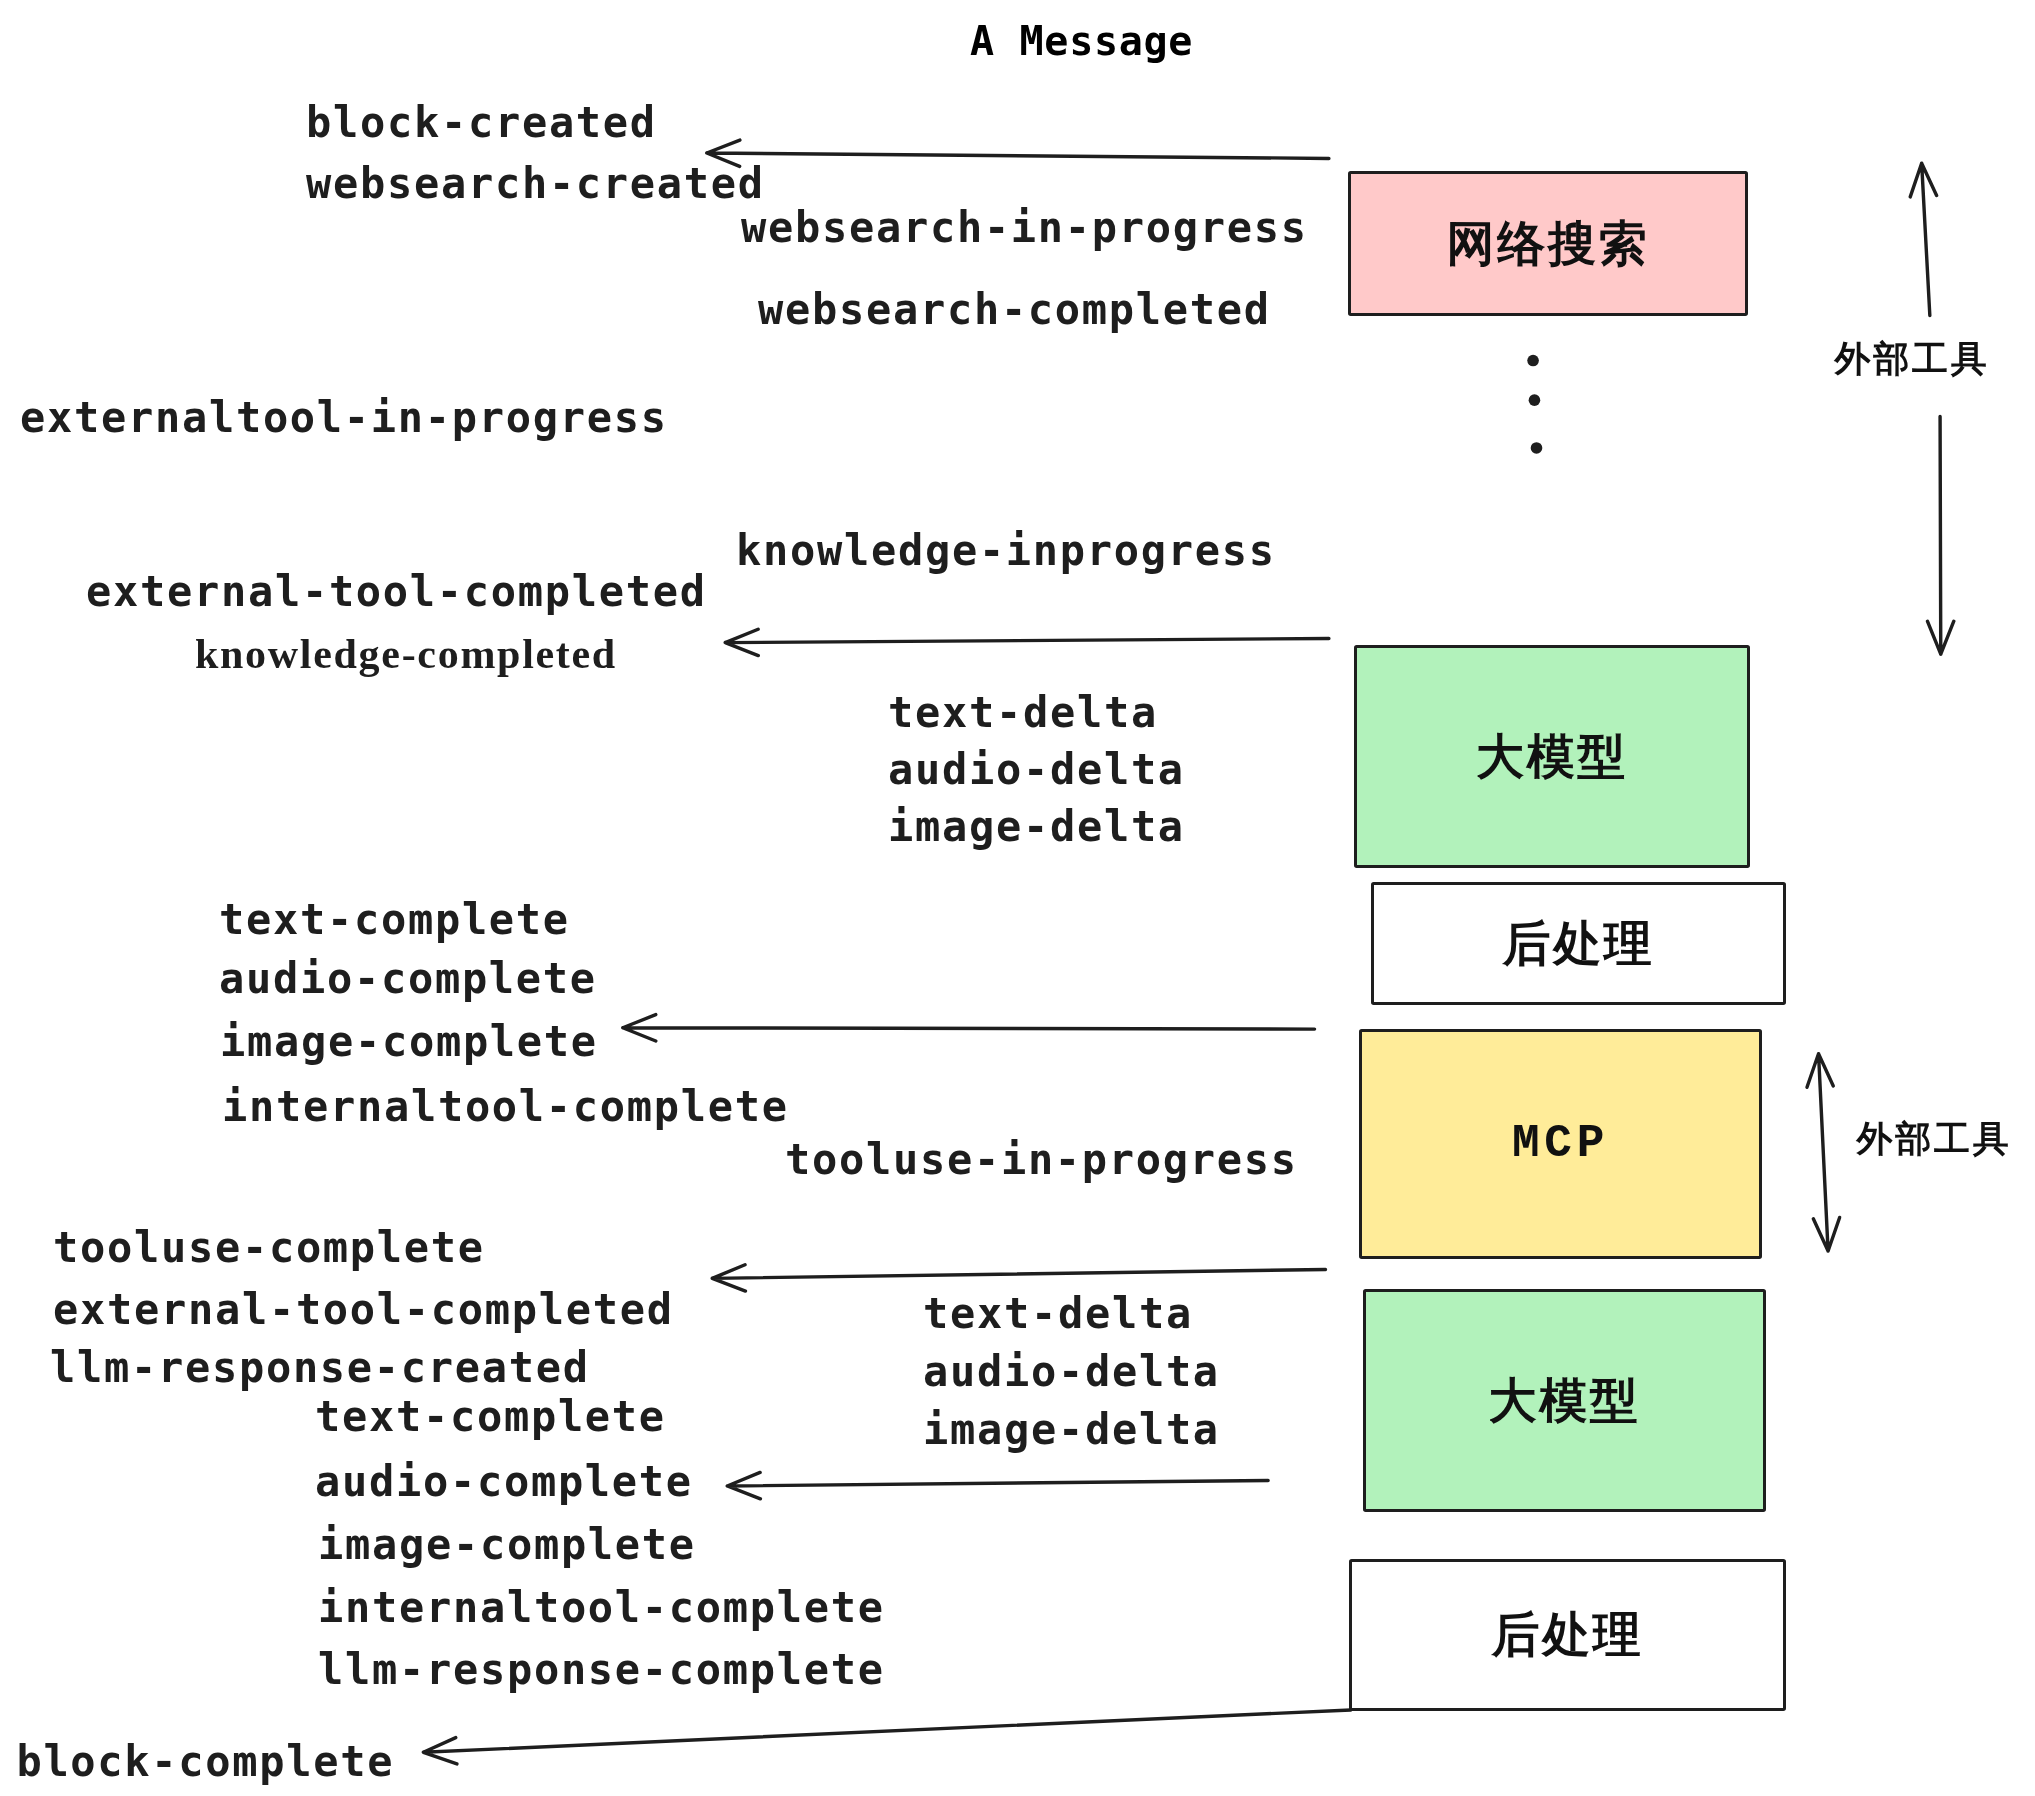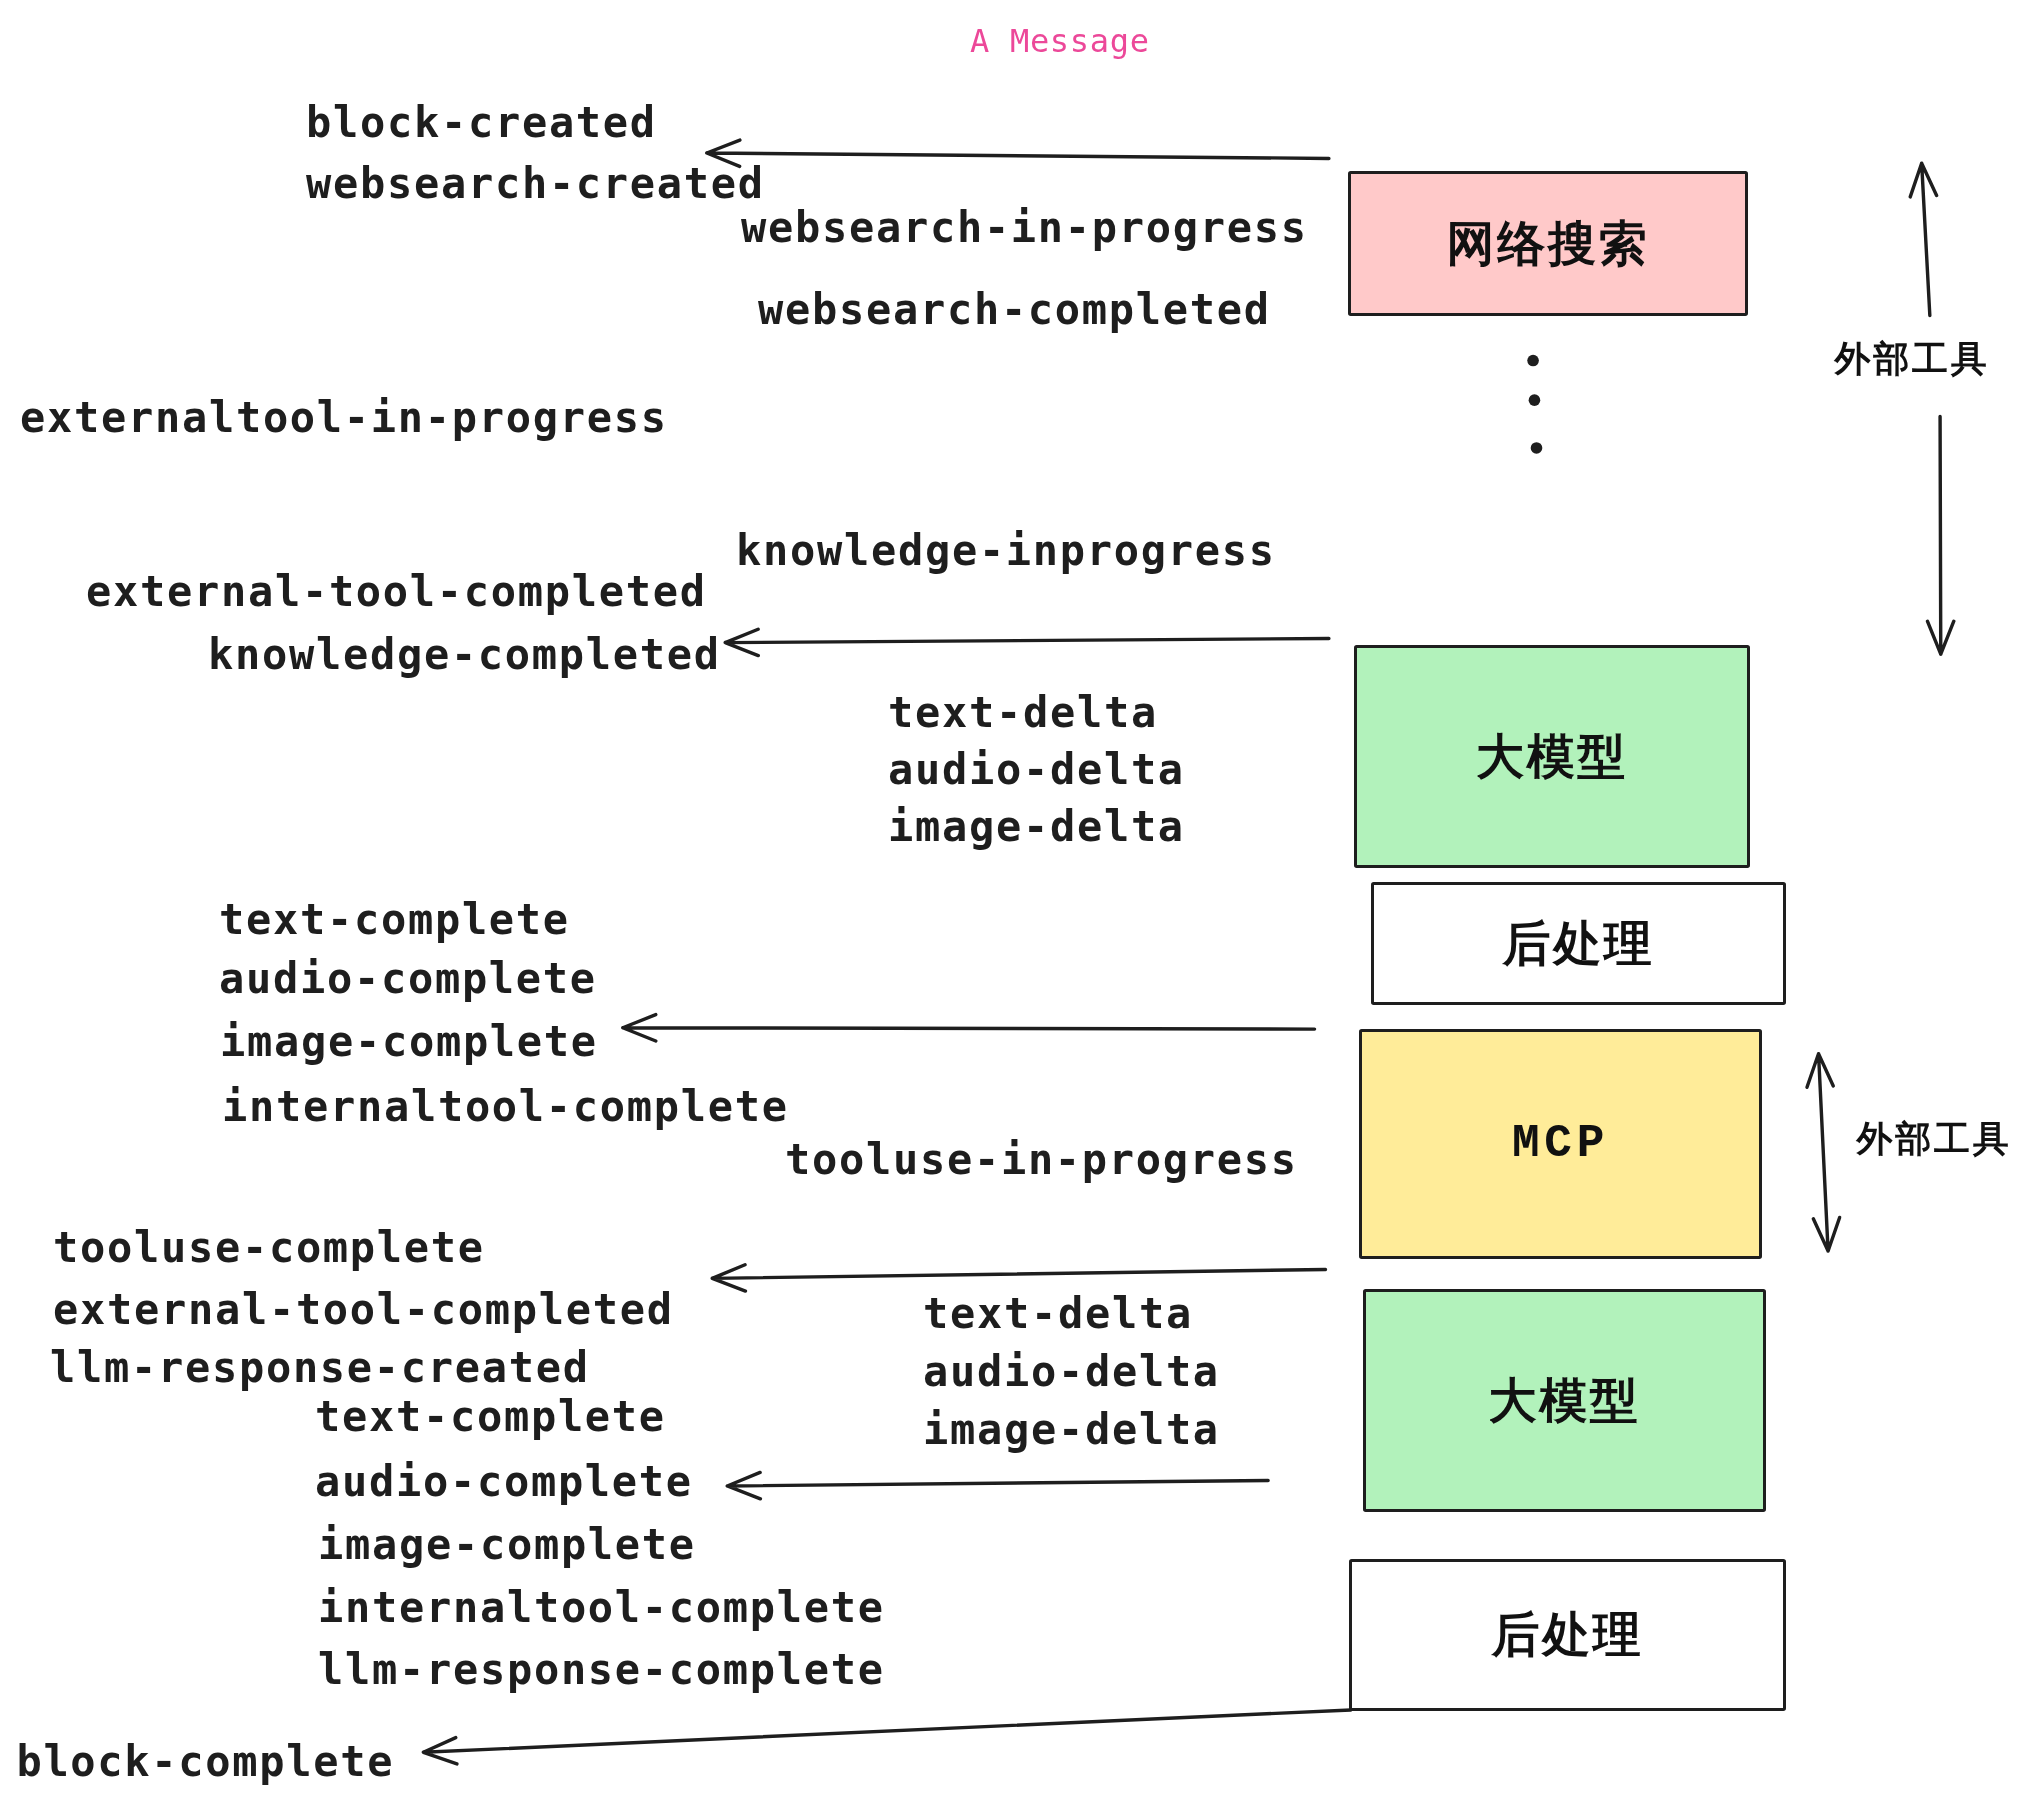--- a/index.html
+++ b/index.html
@@ -1,18 +1,18 @@
 <!DOCTYPE html>
 <html style="font-size:11px"><head>
 <meta charset="utf-8">
 <style>
   html,body{margin:0;padding:0;background:#ffffff;}
   body{width:2035px;height:1796px;position:relative;font-family:"DejaVu Sans Mono",monospace;}
   #canvas{position:absolute;left:0;top:0;width:2035px;height:1796px;overflow:hidden;background:#ffffff;}
-  .title{position:absolute;transform:translateY(-50%);font-size:32px;font-weight:normal;letter-spacing:0.7px;color:#ec4899;white-space:pre;}
+  .title{position:absolute;transform:translateY(-50%);font-size:40px;font-weight:bold;letter-spacing:0.7px;color:#000000;white-space:pre;}
   .event{position:absolute;transform:translateY(-50%);font-size:42px;font-weight:bold;letter-spacing:1.7px;color:#1e1e1e;white-space:pre;}
   .box{position:absolute;border:3.4px solid #1e1e1e;border-radius:2.7px;display:flex;align-items:center;justify-content:center;box-sizing:border-box;}
   .box .lbl{font-family:"Liberation Sans",sans-serif;font-size:48px;font-weight:bold;letter-spacing:2.7px;color:#111111;white-space:nowrap;}
   .box.mono .lbl{font-family:Liberation Mono, monospace;font-size:46px;letter-spacing:4.8px;}
   .side-label{position:absolute;transform:translate(-50%,-50%);font-family:"Liberation Sans",sans-serif;font-size:36px;font-weight:bold;letter-spacing:2.7px;color:#111111;white-space:nowrap;}
   svg.arrow-layer{position:absolute;left:0;top:0;}
 </style>
 </head>
 <body>
 
@@ -50,21 +50,21 @@
     <div class="box" style="left: 1349px; top: 1559px; width: 437px; height: 152px; background: rgb(255, 255, 255);">
     <span class="lbl">后处理</span>
   </div>
     <div class="event" style="left: 306px; top: 122px;">block-created</div>
     <div class="event" style="left: 306px; top: 183px;">websearch-created</div>
     <div class="event" style="left: 741px; top: 227px;">websearch-in-progress</div>
     <div class="event" style="left: 758px; top: 309px;">websearch-completed</div>
     <div class="event" style="left: 20px; top: 417px;">externaltool-in-progress</div>
     <div class="event" style="left: 736px; top: 550px;">knowledge-inprogress</div>
     <div class="event" style="left: 86px; top: 591px;">external-tool-completed</div>
-    <div class="event" style="left: 208px; top: 654px;">knowledge-completed</div>
+    <div class="event" style="left: 195px; top: 654px; font-family: Liberation Serif, serif;">knowledge-completed</div>
     <div class="event" style="left: 888px; top: 712px;">text-delta</div>
     <div class="event" style="left: 888px; top: 769px;">audio-delta</div>
     <div class="event" style="left: 888px; top: 826px;">image-delta</div>
     <div class="event" style="left: 219px; top: 919px;">text-complete</div>
     <div class="event" style="left: 219px; top: 978px;">audio-complete</div>
     <div class="event" style="left: 220px; top: 1041px;">image-complete</div>
     <div class="event" style="left: 222px; top: 1106px;">internaltool-complete</div>
     <div class="event" style="left: 53px; top: 1247px;">tooluse-complete</div>
     <div class="event" style="left: 785px; top: 1159px;">tooluse-in-progress</div>
     <div class="event" style="left: 53px; top: 1309px;">external-tool-completed</div>

